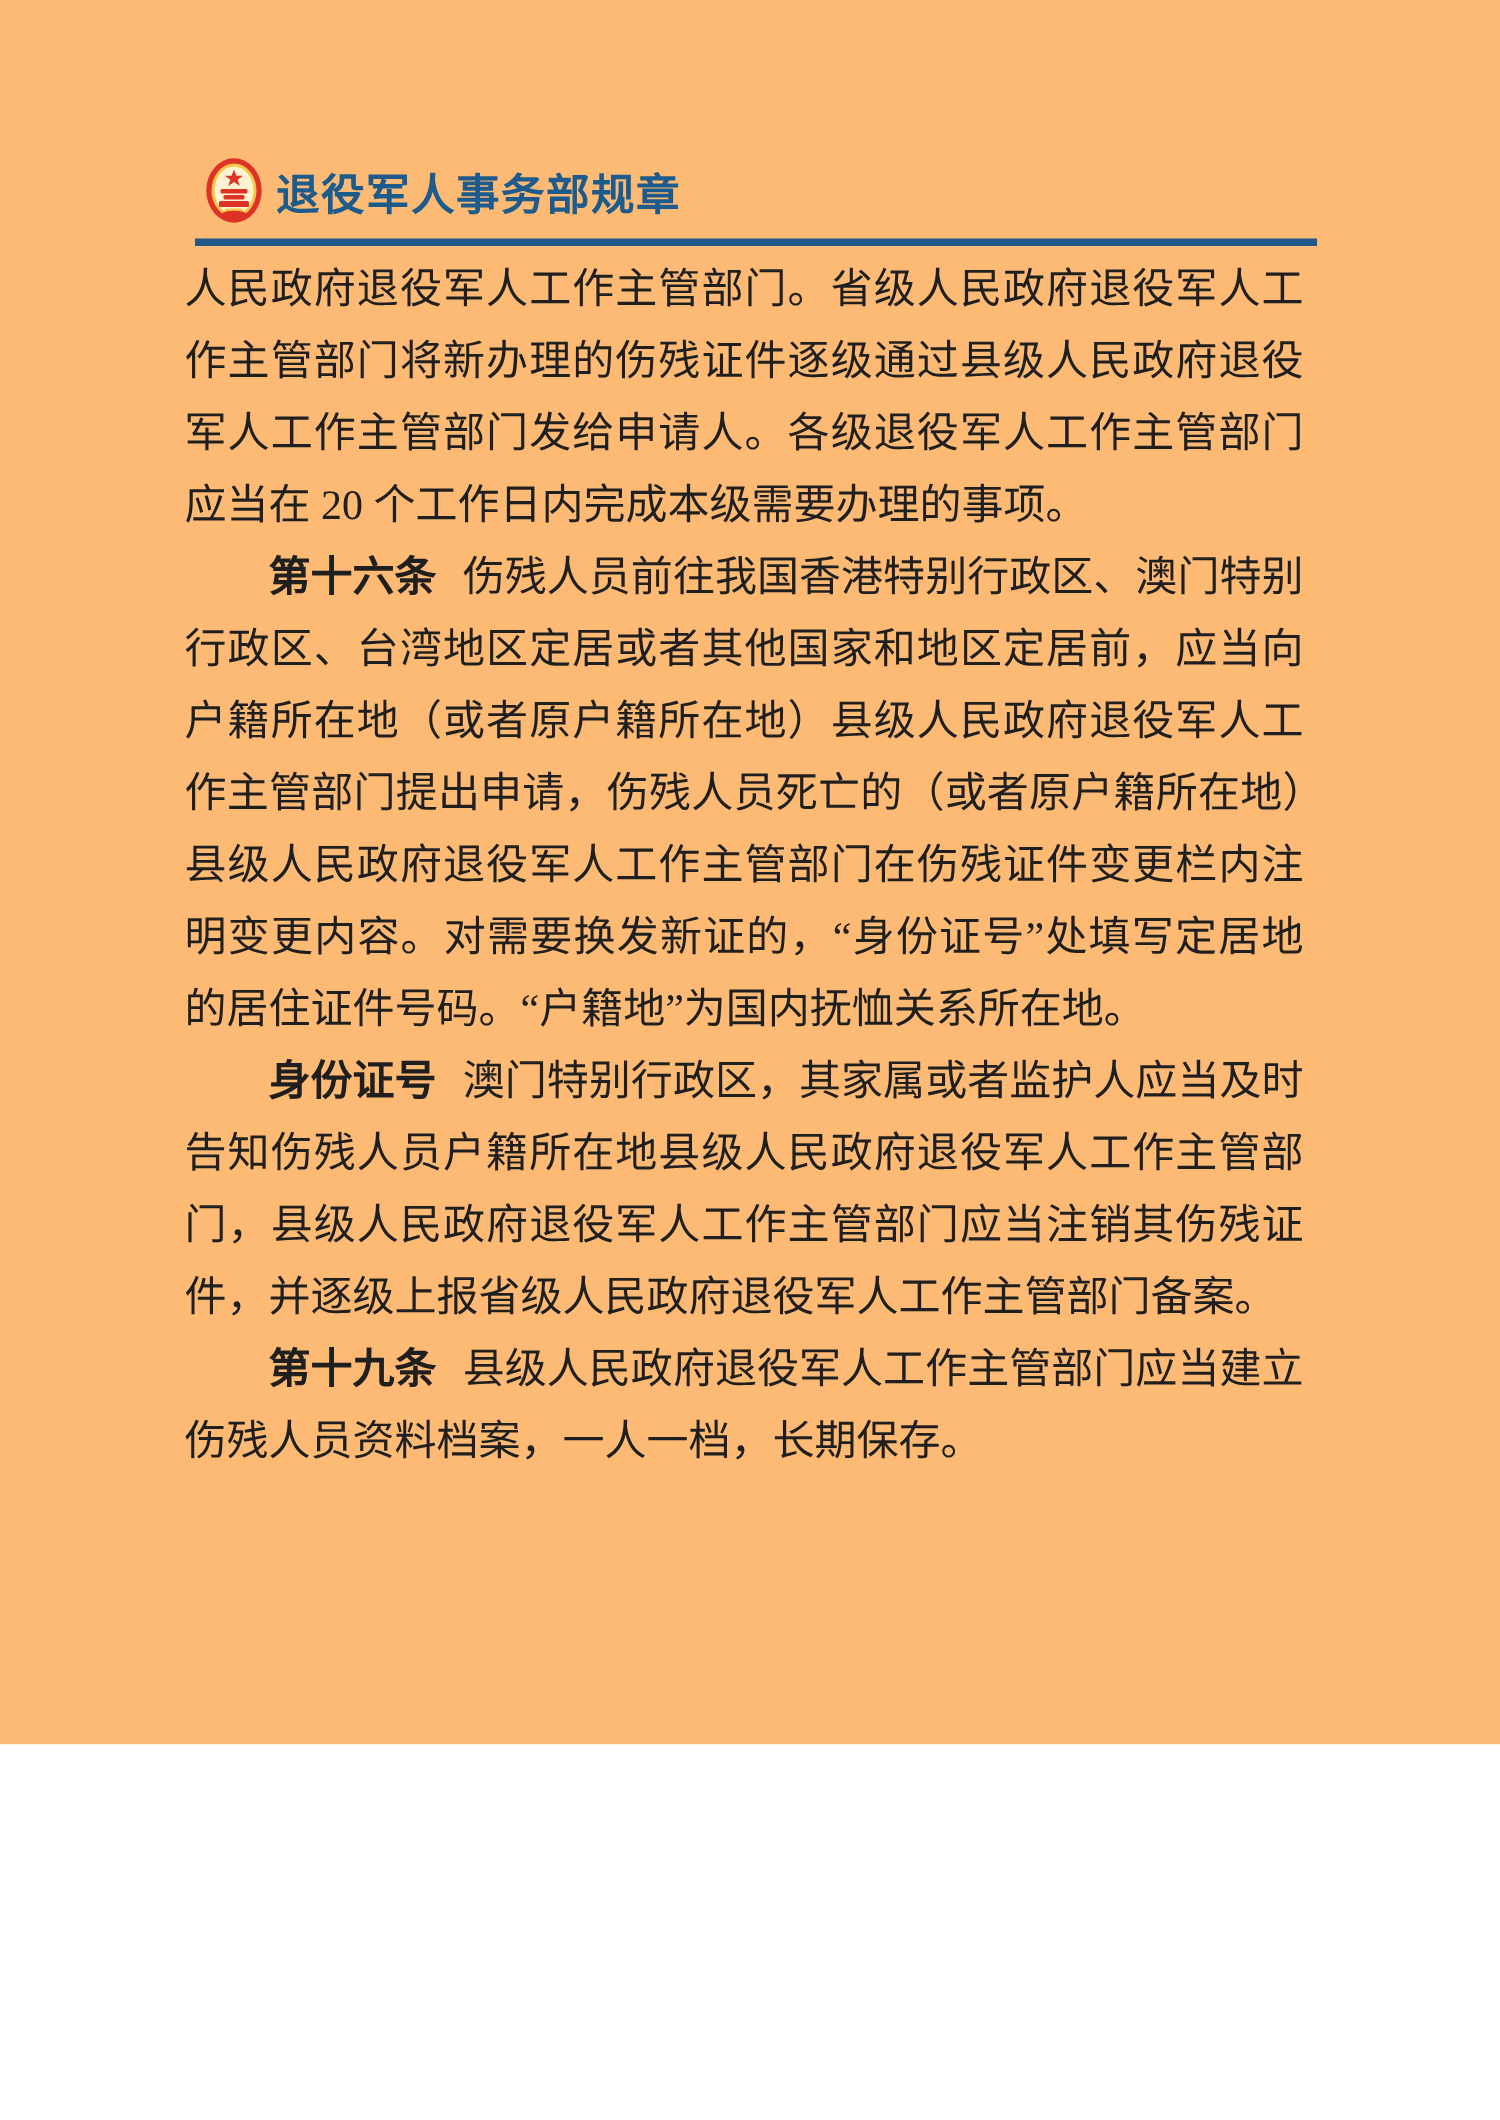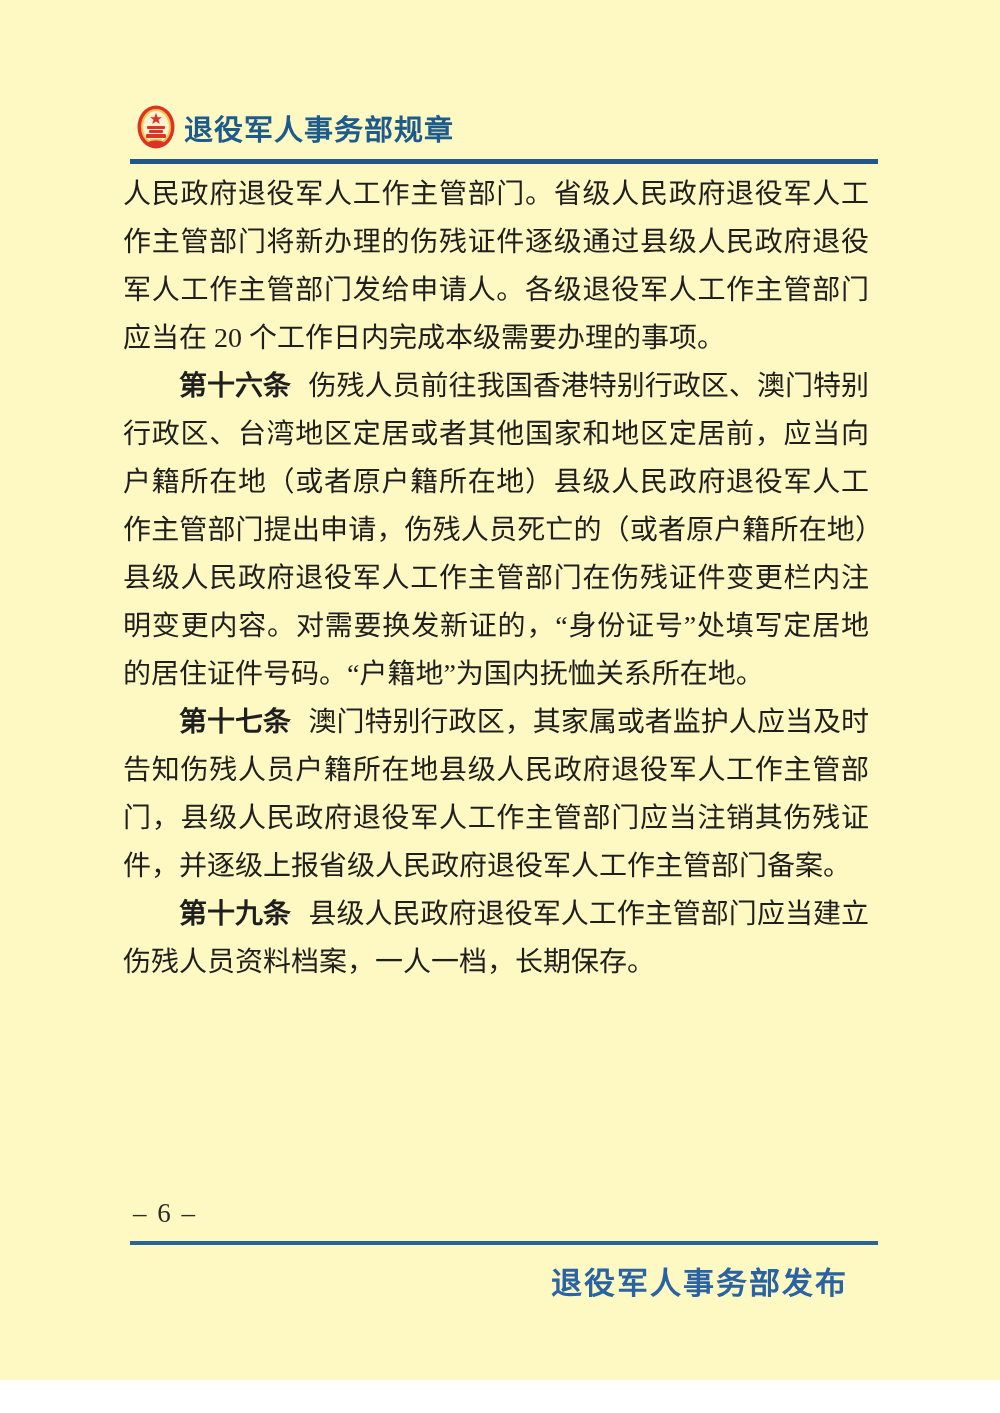--- a/index.html
+++ b/index.html
@@ -1,20 +1,20 @@
 <!DOCTYPE html>
 <html lang="zh-CN" style="--title-blue: #1d5b8d; --rule-blue: #20588a; --footer-rule-blue: #2a6496; --footer-blue: #2a63a3; --body-text: #1f1f1f; --emblem-red: #dd3327; --emblem-gold: #f7c646;"><head>
 <meta charset="utf-8">
 <style>
   html,body { margin:0; padding:0; background:#ffffff; }
   .page {
     position:relative;
-    width:1000px; height:1380px;
+    width:1000px; height:1163px;
     margin:0 auto;
-    background:#fef9c3;
+    background:#fdba74;
     overflow:hidden;
     font-family:"Liberation Serif","DejaVu Serif",serif;
   }
   
   .header-bar {
     position:absolute; left:137px; top:103px;
     display:flex; align-items:center; gap:9px;
     height:48px;
   }
   .emblem { width:38px; height:44px; flex:0 0 auto; }
@@ -82,21 +82,21 @@
   <div class="header-rule"></div>
 
   <div class="body-text">
     <p class="para first">
       <span>人民政府退役军人工作主管部门。省级人民政府退役军人工作主管部门将新办理的伤残证件逐级通过县级人民政府退役军人工作主管部门发给申请人。各级退役军人工作主管部门应当在 20 个工作日内完成本级需要办理的事项。</span>
     </p>
     <p class="para">
       <span class="lead">第十六条</span><span>伤残人员前往我国香港特别行政区、澳门特别行政区、台湾地区定居或者其他国家和地区定居前，应当向户籍所在地（或者原户籍所在地）县级人民政府退役军人工作主管部门提出申请，伤残人员死亡的（或者原户籍所在地）县级人民政府退役军人工作主管部门在伤残证件变更栏内注明变更内容。对需要换发新证的，“身份证号”处填写定居地的居住证件号码。“户籍地”为国内抚恤关系所在地。</span>
     </p>
     <p class="para">
-      <span class="lead">第十七条</span><span>澳门特别行政区，其家属或者监护人应当及时告知伤残人员户籍所在地县级人民政府退役军人工作主管部门，县级人民政府退役军人工作主管部门应当注销其伤残证件，并逐级上报省级人民政府退役军人工作主管部门备案。</span>
+      <span class="lead">身份证号</span><span>澳门特别行政区，其家属或者监护人应当及时告知伤残人员户籍所在地县级人民政府退役军人工作主管部门，县级人民政府退役军人工作主管部门应当注销其伤残证件，并逐级上报省级人民政府退役军人工作主管部门备案。</span>
     </p>
     <p class="para">
       <span class="lead">第十九条</span><span>县级人民政府退役军人工作主管部门应当建立伤残人员资料档案，一人一档，长期保存。</span>
     </p>
   </div>
 
   <div class="page-num">– 6 –</div>
   <div class="footer-rule"></div>
   <div class="publisher">退役军人事务部发布</div>
 

